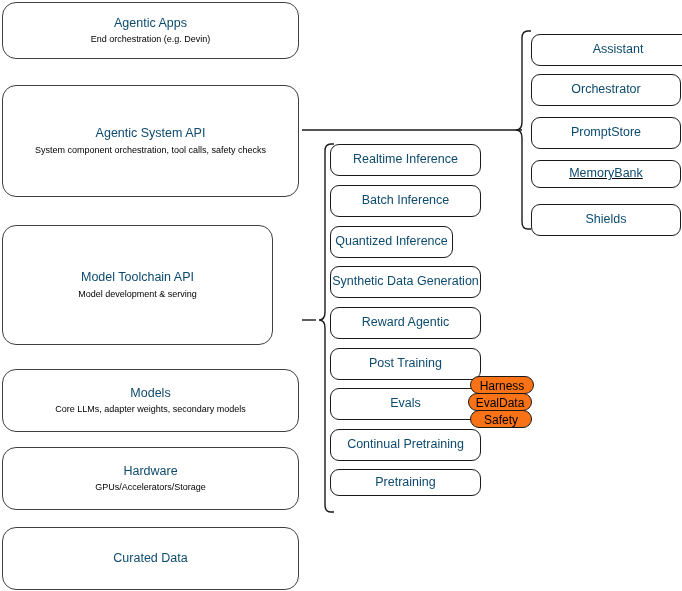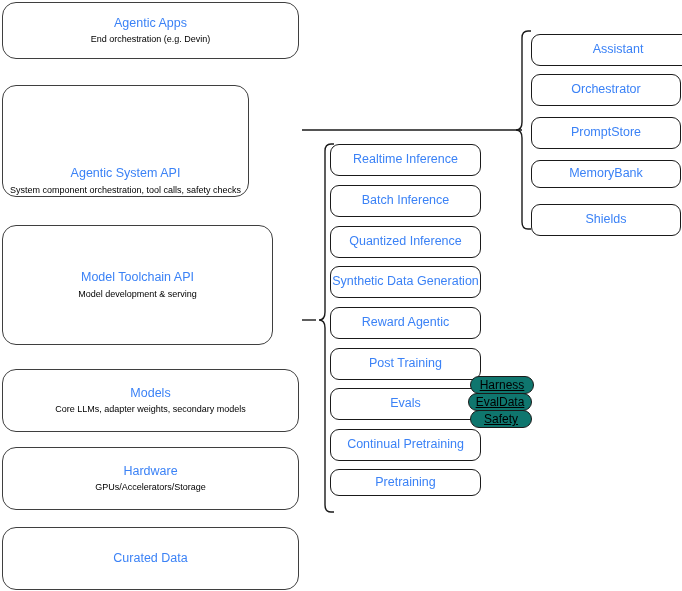--- a/index.html
+++ b/index.html
@@ -31,21 +31,21 @@
     border-radius: 12px;
     display: flex;
     flex-direction: column;
     align-items: center;
     justify-content: center;
     text-align: center;
     line-height: 1.25;
   }
   .box .ttl {
     font-size: 12.5px;
-    color: #3b82f6;
+    color: #0c4a6e;
     white-space: nowrap;
   }
   .box .sub {
     font-size: 9px;
     color: #000;
     margin-top: 3px;
     white-space: nowrap;
   }
 
   
@@ -55,29 +55,28 @@
   .cap-box {
     border: 1.4px solid #1a1a1a;
     border-radius: 9px;
   }
   .cap-box .ttl { font-size: 12.5px; }
 
   
   .pill {
     position: absolute;
     box-sizing: border-box;
-    background: #0f766e;
+    background: #f97316;
     border: 1.4px solid #1a1a1a;
     border-radius: 999px;
     display: flex;
-    align-items: center;
+    align-items: flex-end;
     justify-content: center;
     font-size: 12px;
     white-space: nowrap;
-    text-decoration: underline;
   }
 
   
   #wires {
     position: absolute;
     left: 0; top: 0;
     width: 682px; height: 591px;
     pointer-events: none;
   }
   #wires path, #wires line { fill: none; stroke: #1a1a1a; stroke-width: 1.4; }
@@ -96,21 +95,21 @@
     <line x1="302" y1="320" x2="316" y2="320"></line>
 
     <path d="M 334 144 L 331 144 Q 325 144 325 151 L 325 312 Q 325 320 319 320 Q 325 320 325 328 L 325 505 Q 325 512 331 512 L 334 512"></path>
   </svg>
 
   <div class="box layer-box" style="left:2px; top:2px; width:297px; height:57px;">
     <div class="ttl">Agentic Apps</div>
     <div class="sub">End orchestration (e.g. Devin)</div>
   </div>
 
-  <div class="box layer-box" style="left:2px; top:85px; width:247px; height:112px;justify-content:flex-end;">
+  <div class="box layer-box" style="left:2px; top:85px; width:297px; height:112px;">
     <div class="ttl">Agentic System API</div>
     <div class="sub">System component orchestration, tool calls, safety checks</div>
   </div>
 
   <div class="box layer-box" style="left:2px; top:225px; width:271px; height:120px;">
     <div class="ttl">Model Toolchain API</div>
     <div class="sub">Model development &amp; serving</div>
   </div>
 
   <div class="box layer-box" style="left:2px; top:369px; width:297px; height:63px;">
@@ -129,34 +128,34 @@
 
   <div class="box cap-box" style="left:531px; top:34px; width:174px; height:32px;">
     <div class="ttl">Assistant</div>
   </div>
   <div class="box cap-box" style="left:531px; top:74px; width:150px; height:32px;">
     <div class="ttl">Orchestrator</div>
   </div>
   <div class="box cap-box" style="left:531px; top:117px; width:150px; height:32px;">
     <div class="ttl">PromptStore</div>
   </div>
-  <div class="box cap-box" style="left:531px; top:160px; width:150px; height:28px;">
+  <div class="box cap-box" style="left:531px; top:160px; width:150px; height:28px;text-decoration:underline;">
     <div class="ttl">MemoryBank</div>
   </div>
   <div class="box cap-box" style="left:531px; top:204px; width:150px; height:32px;">
     <div class="ttl">Shields</div>
   </div>
 
   <div class="box cap-box" style="left:330px; top:144px; width:151px; height:32px;">
     <div class="ttl">Realtime Inference</div>
   </div>
   <div class="box cap-box" style="left:330px; top:185px; width:151px; height:32px;">
     <div class="ttl">Batch Inference</div>
   </div>
-  <div class="box cap-box" style="left:330px; top:226px; width:151px; height:32px;">
+  <div class="box cap-box" style="left:330px; top:226px; width:123px; height:32px;">
     <div class="ttl">Quantized Inference</div>
   </div>
   <div class="box cap-box" style="left:330px; top:266px; width:151px; height:32px;">
     <div class="ttl">Synthetic Data Generation</div>
   </div>
   <div class="box cap-box" style="left:330px; top:307px; width:151px; height:32px;">
     <div class="ttl">Reward Agentic</div>
   </div>
   <div class="box cap-box" style="left:330px; top:348px; width:151px; height:32px;">
     <div class="ttl">Post Training</div>

